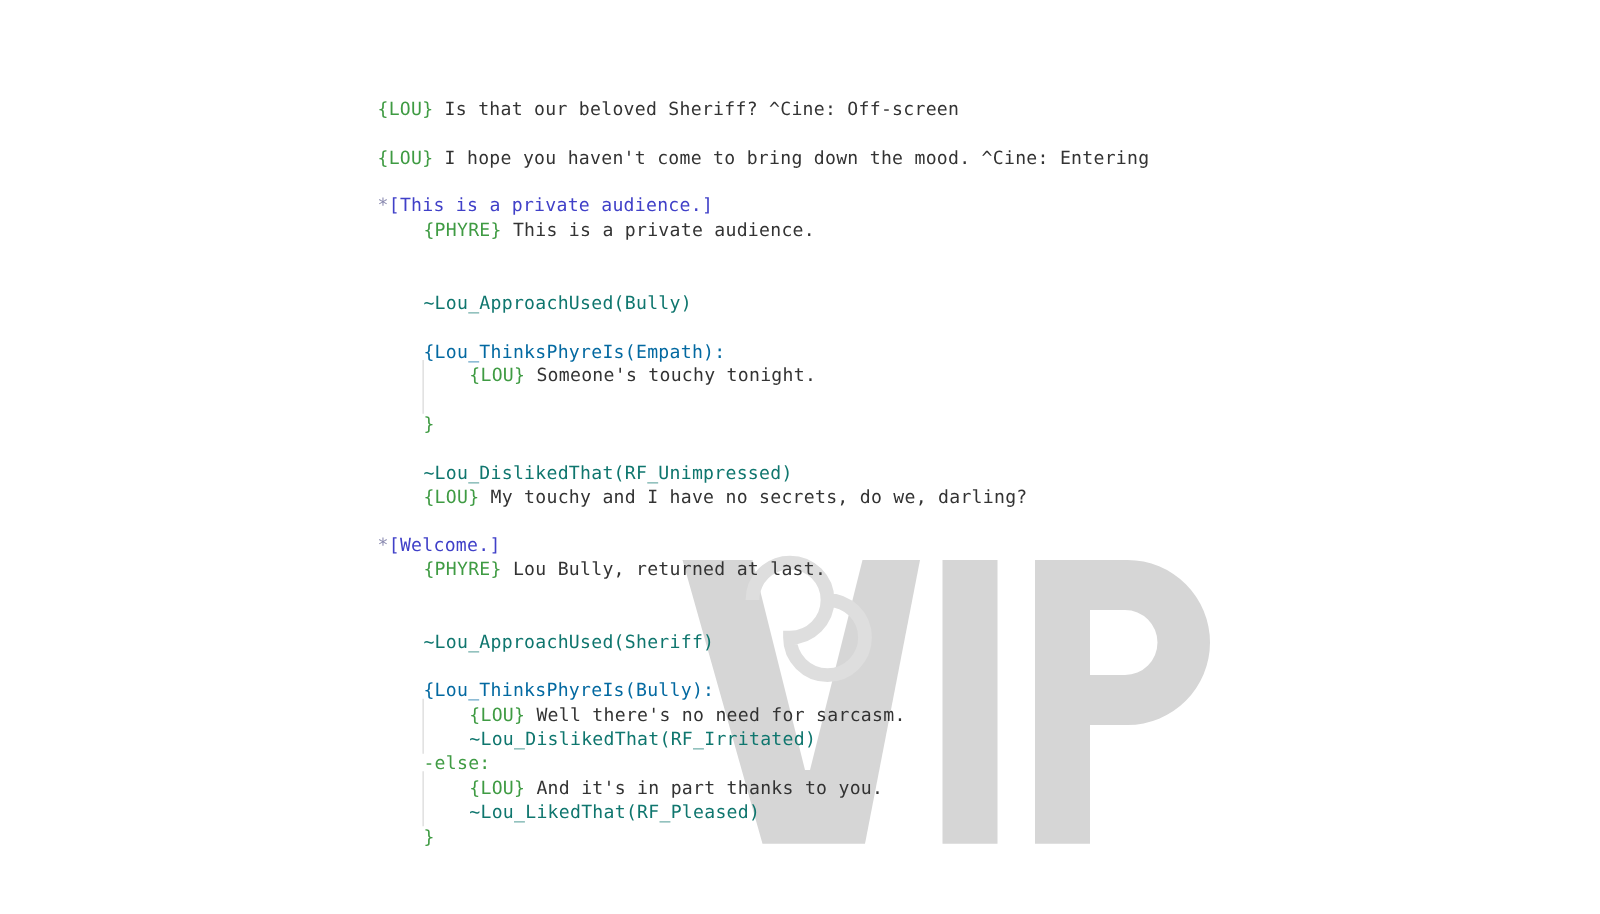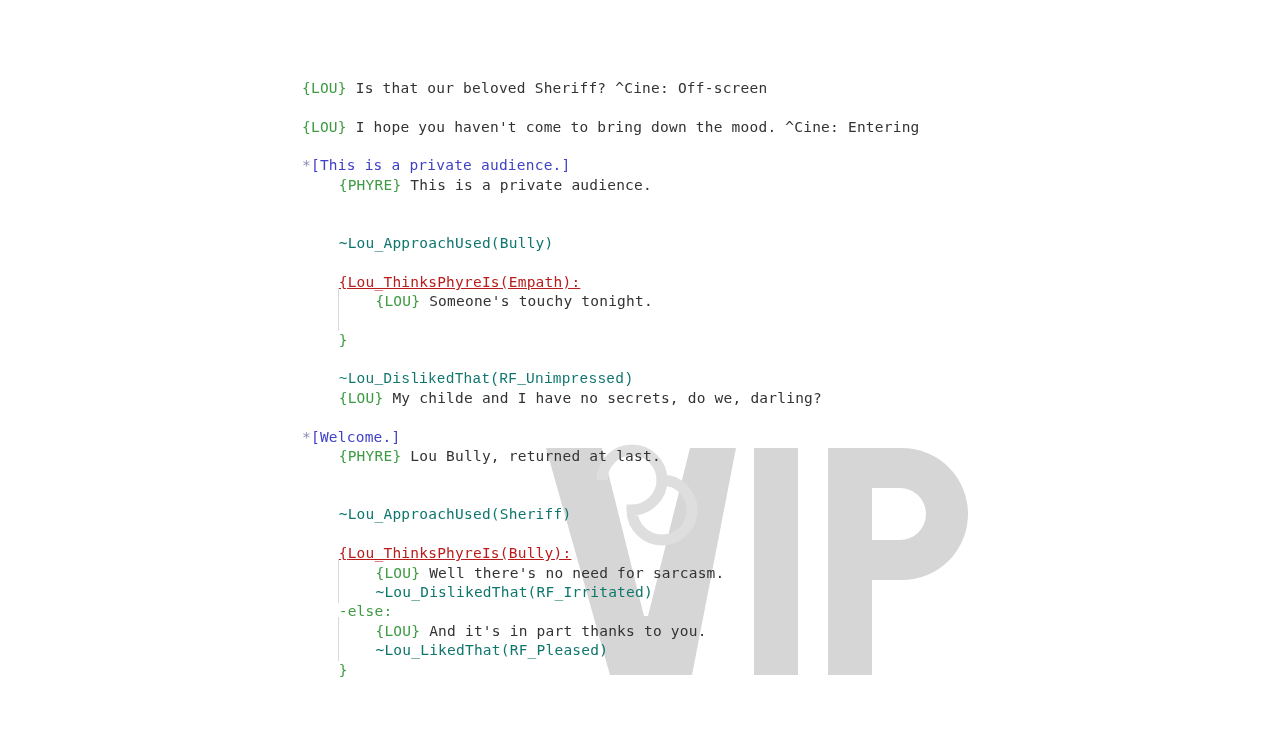--- a/index.html
+++ b/index.html
@@ -45,21 +45,21 @@
     font-family: "DejaVu Sans Mono", "Liberation Mono", monospace;
     font-size: 14.5px;
     line-height: 19.5px;
     letter-spacing: 0.22px;
     color: #333333;
   }
 
   
   .tok-speaker   { color: #3f9b43; }
   .tok-fn        { color: #0f766e; }
-  .tok-cond      { color: #b91c1c; text-decoration: underline; }
+  .tok-cond      { color: #0369a1; }
   .tok-brace     { color: #3f9b43; }
   .tok-else      { color: #3f9b43; text-align: right; }
   .tok-text      { color: #333333; }
   .tok-star      { color: #8a8ab0; }
   .tok-choice    { color: #4040c8; }
 
   
   .indent-guide {
     position: absolute;
     width: 1px;
@@ -100,22 +100,22 @@
     </div>
   <div id="lines">
       <div class="code-line" style="top: 79px; left: 302px;"><span class="tok-speaker">{LOU}</span><span class="tok-text"> Is that our beloved Sheriff? ^Cine: Off-screen</span></div>
       <div class="code-line" style="top: 118px; left: 302px;"><span class="tok-speaker">{LOU}</span><span class="tok-text"> I hope you haven't come to bring down the mood. ^Cine: Entering</span></div>
       <div class="code-line" style="top: 156px; left: 302px;"><span class="tok-star">*</span><span class="tok-choice">[This is a private audience.]</span></div>
       <div class="code-line" style="top: 176px; left: 338.72px; text-align: right;"><span class="tok-speaker">{PHYRE}</span><span class="tok-text"> This is a private audience.</span></div>
       <div class="code-line" style="top: 234px; left: 338.72px;"><span class="tok-fn">~Lou_ApproachUsed(Bully)</span></div>
       <div class="code-line" style="top: 273px; left: 338.72px;"><span class="tok-cond">{Lou_ThinksPhyreIs(Empath):</span></div>
       <div class="code-line" style="top: 292px; left: 375.44px;"><span class="tok-speaker">{LOU}</span><span class="tok-text"> Someone's touchy tonight.</span></div>
       <div class="code-line" style="top: 331px; left: 338.72px;"><span class="tok-brace">}</span></div>
-      <div class="code-line" style="top: 370px; left: 338.72px; font-family: Liberation Mono, monospace;"><span class="tok-fn">~Lou_DislikedThat(RF_Unimpressed)</span></div>
-      <div class="code-line" style="top: 389px; left: 338.72px;"><span class="tok-speaker">{LOU}</span><span class="tok-text"> My childe and I have no secrets, do we, darling?</span></div>
+      <div class="code-line" style="top: 370px; left: 338.72px;"><span class="tok-fn">~Lou_DislikedThat(RF_Unimpressed)</span></div>
+      <div class="code-line" style="top: 389px; left: 338.72px;"><span class="tok-speaker">{LOU}</span><span class="tok-text"> My touchy and I have no secrets, do we, darling?</span></div>
       <div class="code-line" style="top: 428px; left: 302px;"><span class="tok-star">*</span><span class="tok-choice">[Welcome.]</span></div>
       <div class="code-line" style="top: 447px; left: 338.72px;"><span class="tok-speaker">{PHYRE}</span><span class="tok-text"> Lou Bully, returned at last.</span></div>
       <div class="code-line" style="top: 505px; left: 338.72px;"><span class="tok-fn">~Lou_ApproachUsed(Sheriff)</span></div>
       <div class="code-line" style="top: 544px; left: 338.72px;"><span class="tok-cond">{Lou_ThinksPhyreIs(Bully):</span></div>
       <div class="code-line" style="top: 564px; left: 375.44px;"><span class="tok-speaker">{LOU}</span><span class="tok-text"> Well there's no need for sarcasm.</span></div>
       <div class="code-line" style="top: 583px; left: 375.44px;"><span class="tok-fn">~Lou_DislikedThat(RF_Irritated)</span></div>
       <div class="code-line" style="top: 602px; left: 338.72px;"><span class="tok-else">-else:</span></div>
       <div class="code-line" style="top: 622px; left: 375.44px;"><span class="tok-speaker">{LOU}</span><span class="tok-text"> And it's in part thanks to you.</span></div>
       <div class="code-line" style="top: 641px; left: 375.44px;"><span class="tok-fn">~Lou_LikedThat(RF_Pleased)</span></div>
       <div class="code-line" style="top: 661px; left: 338.72px;"><span class="tok-brace">}</span></div>

